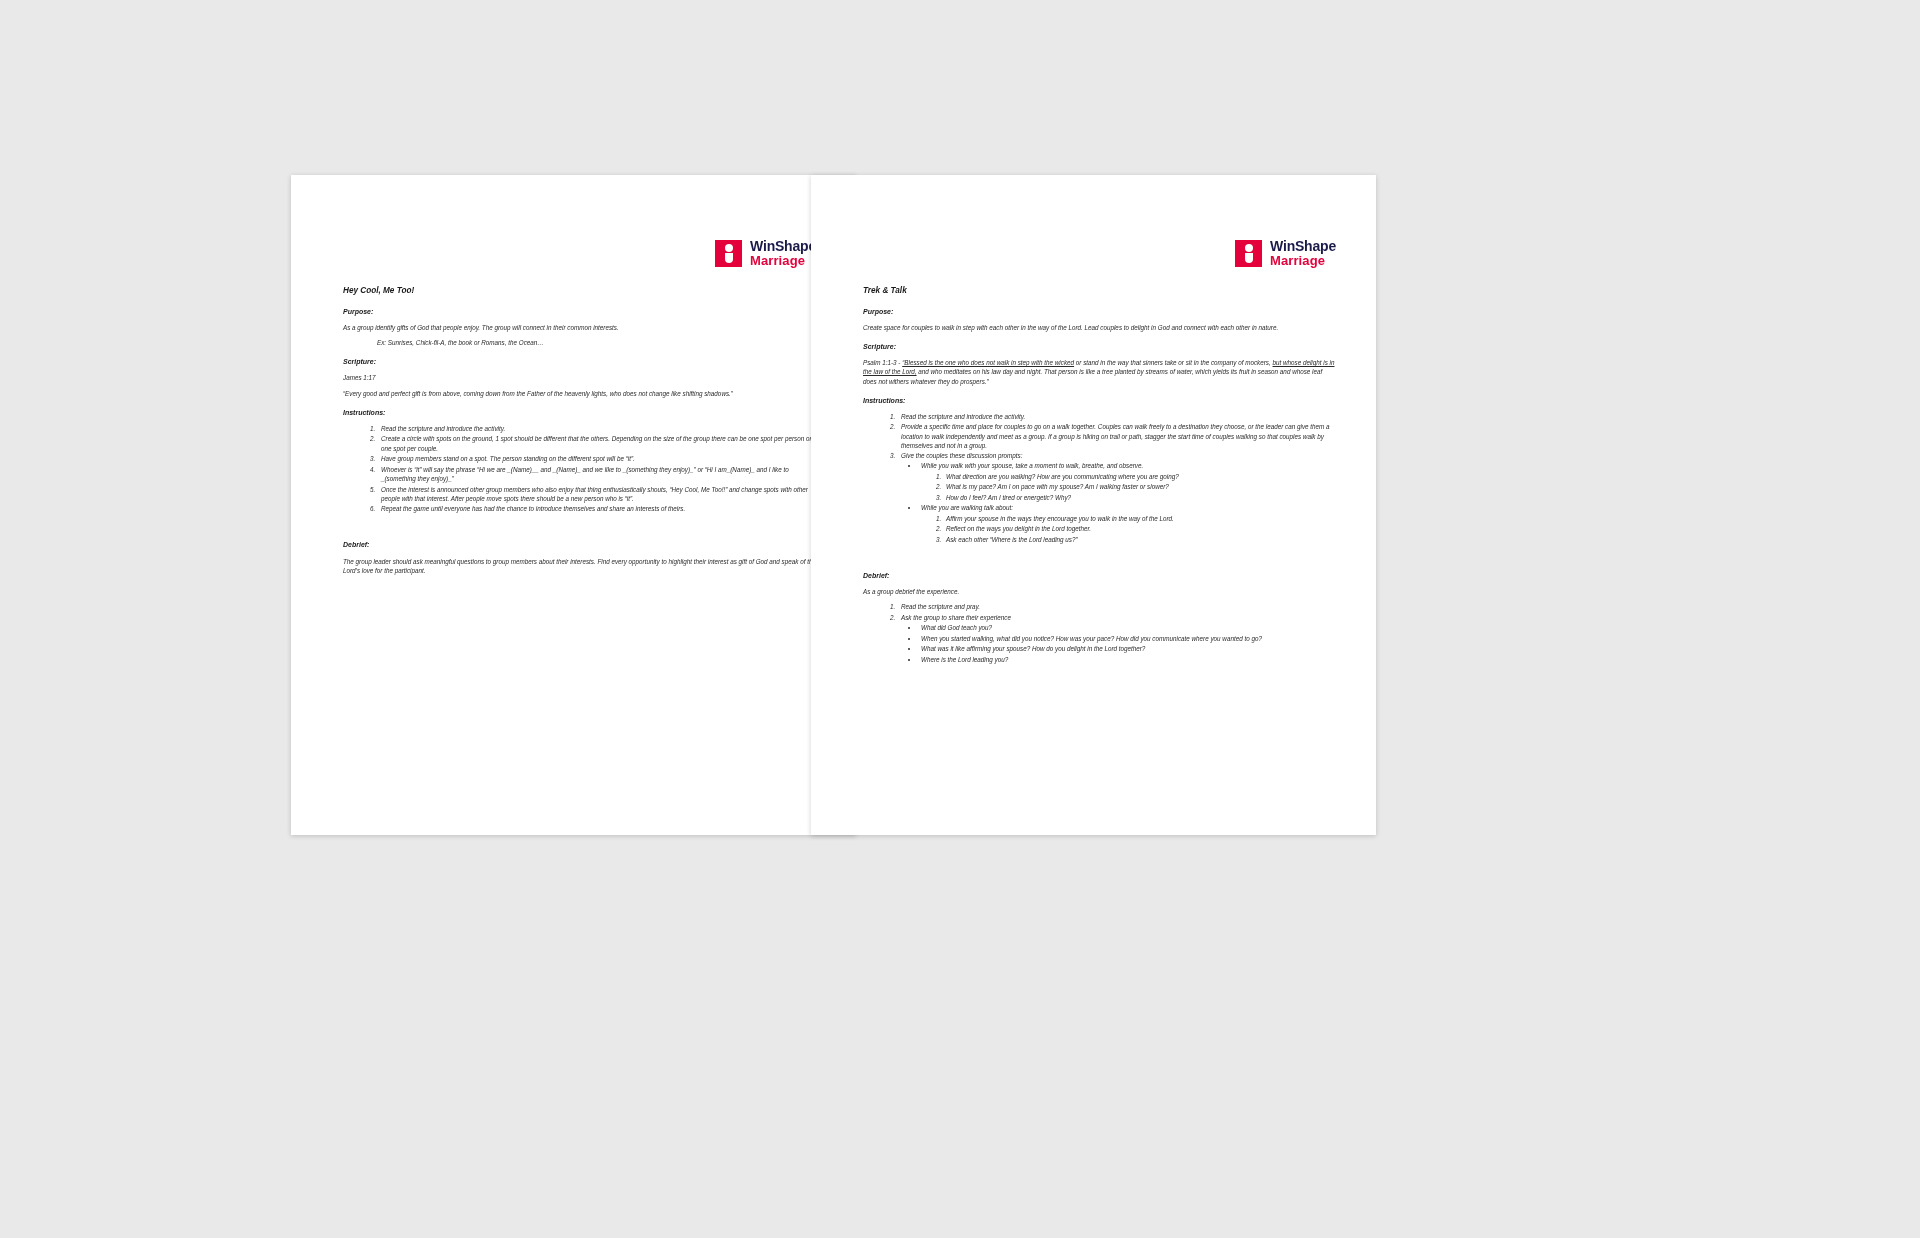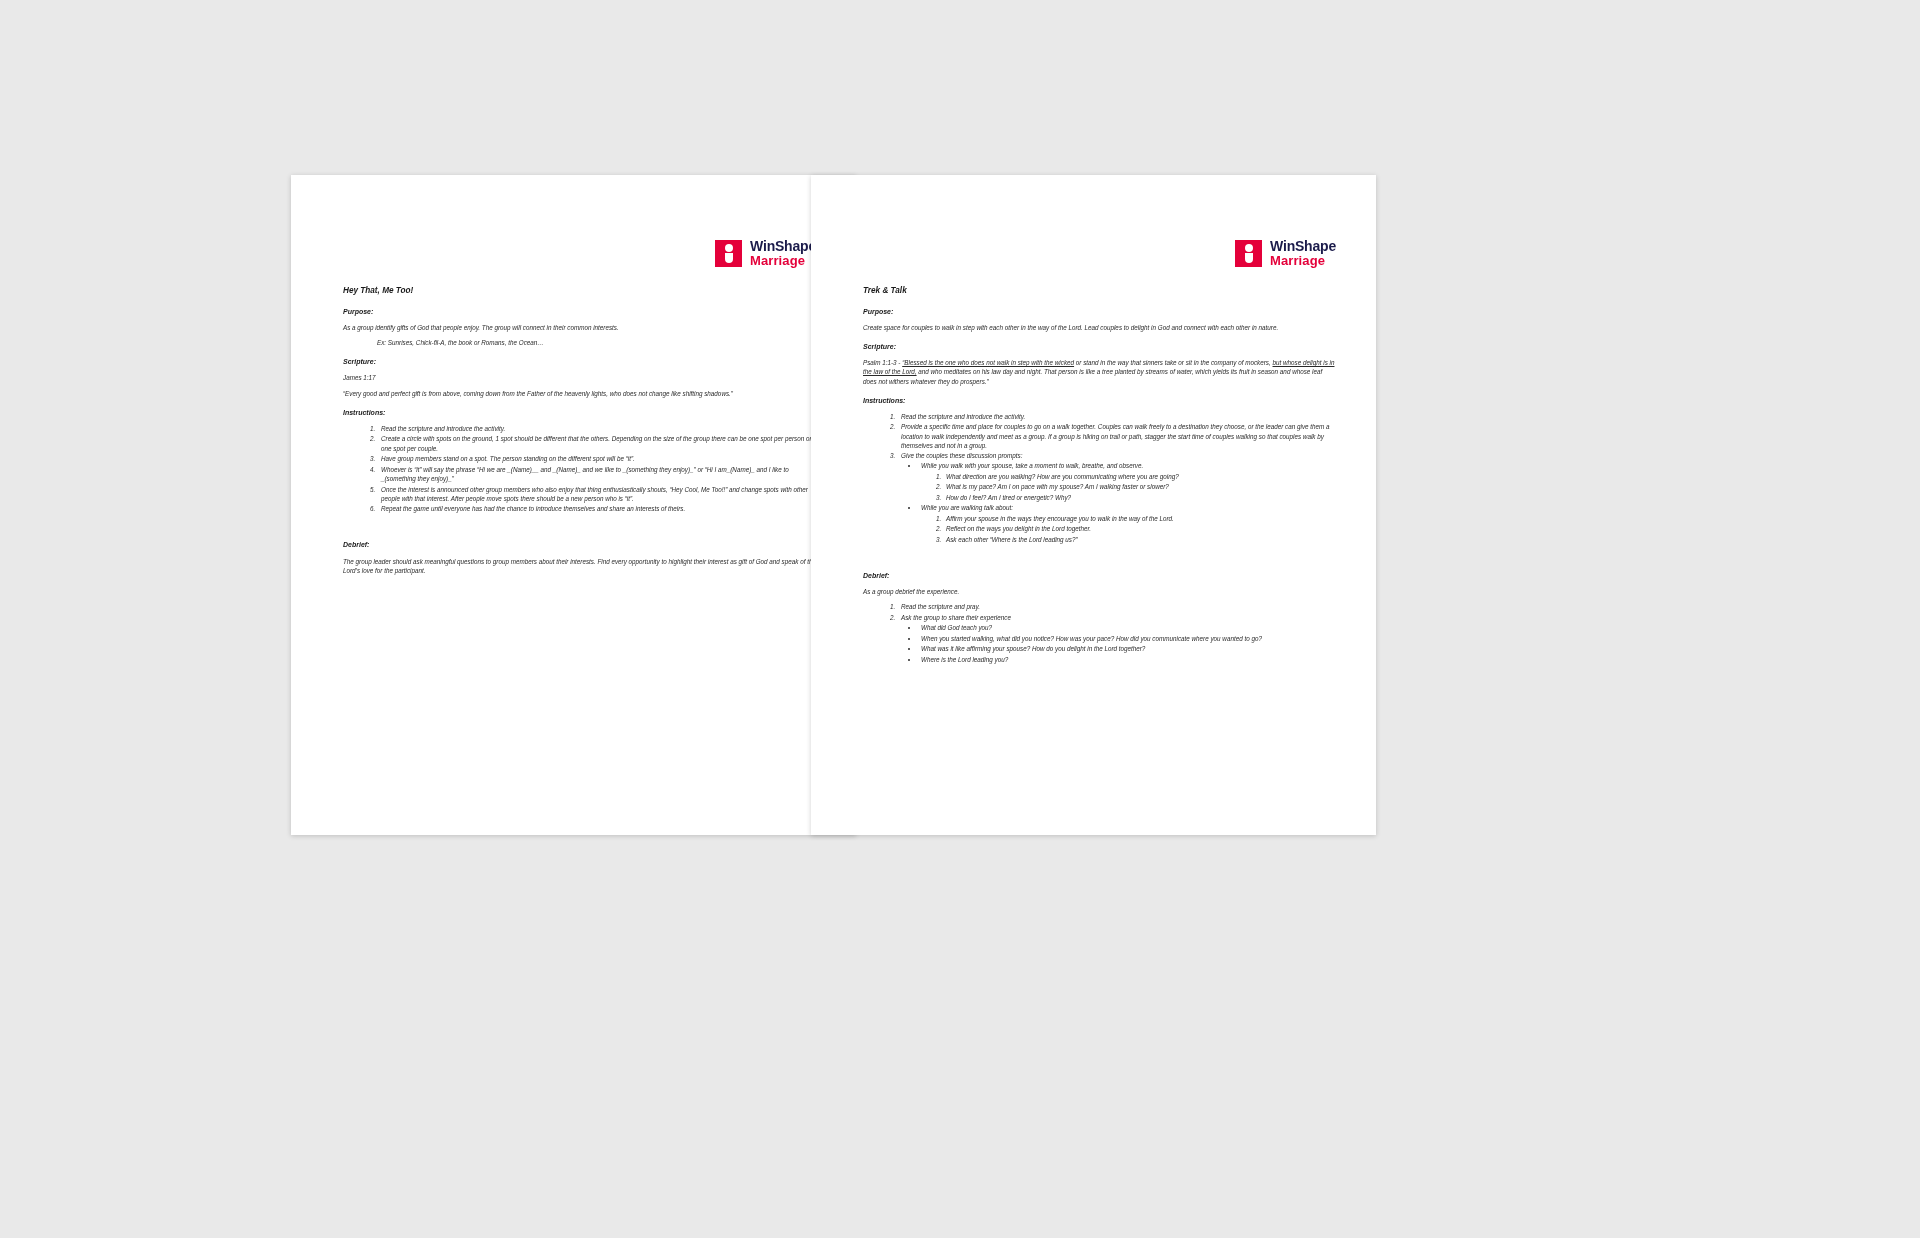--- a/index.html
+++ b/index.html
@@ -162,21 +162,21 @@
 
       <div class="logo">
         <div class="logo-mark"></div>
         <div class="logo-text">
           <span class="l1">WinShape</span>
           <span class="l2">Marriage</span>
         </div>
       </div>
 
       <div class="doc">
-        <div class="title">Hey That, Me Too!</div>
+        <div class="title">Hey Cool, Me Too!</div>
 
         <div class="heading">Purpose:</div>
         <p>As a group identify gifts of God that people enjoy. The group will connect in their common  interests.</p>
         <p class="indent">Ex: Sunrises, Chick-fil-A,  the book or Romans, the Ocean…</p>
 
         <div class="heading">Scripture:</div>
         <p>James 1:17</p>
         <p>“Every good and perfect gift is from above, coming down from the Father of the heavenly lights, who does not change like  shifting shadows.”</p>
 
         <div class="heading">Instructions:</div>

